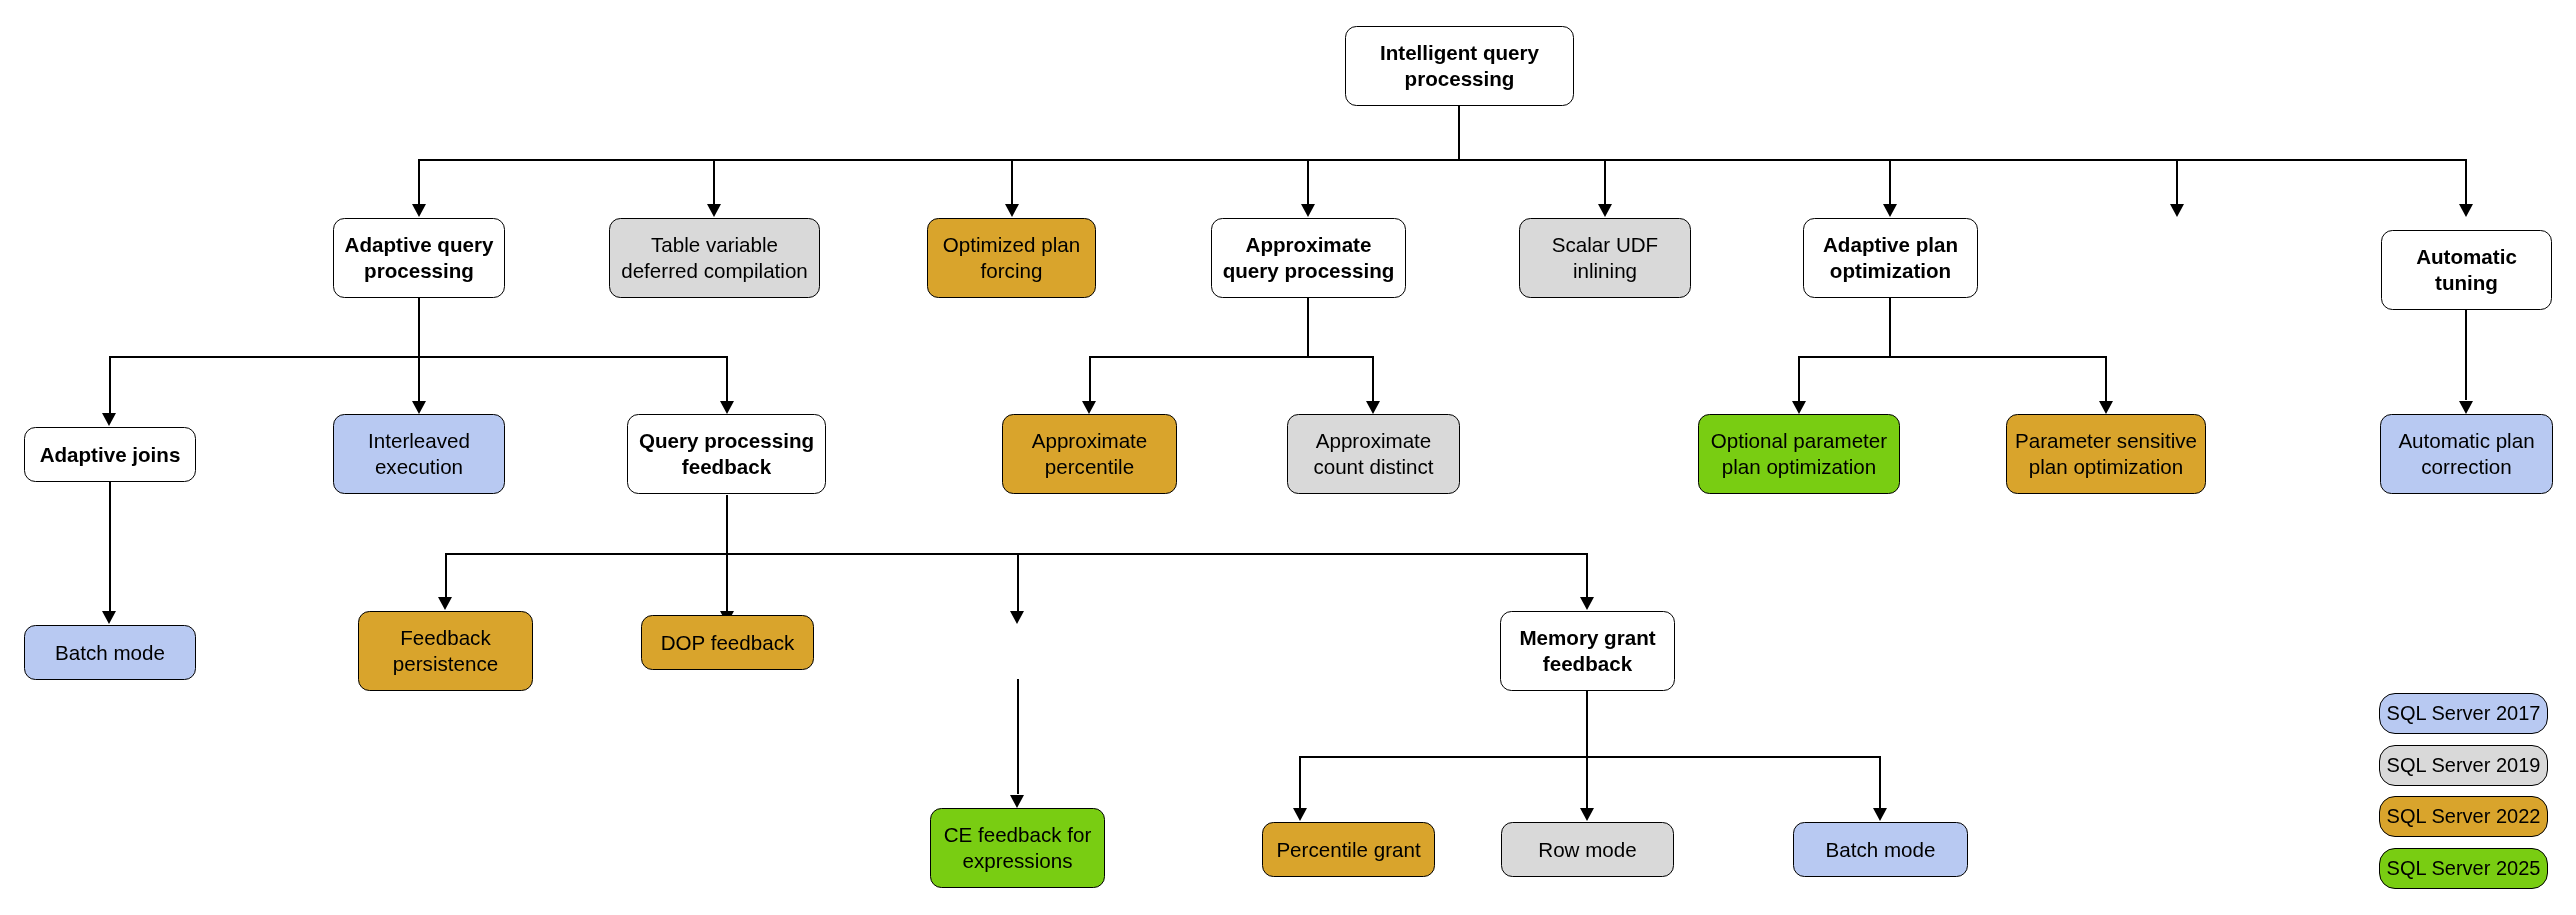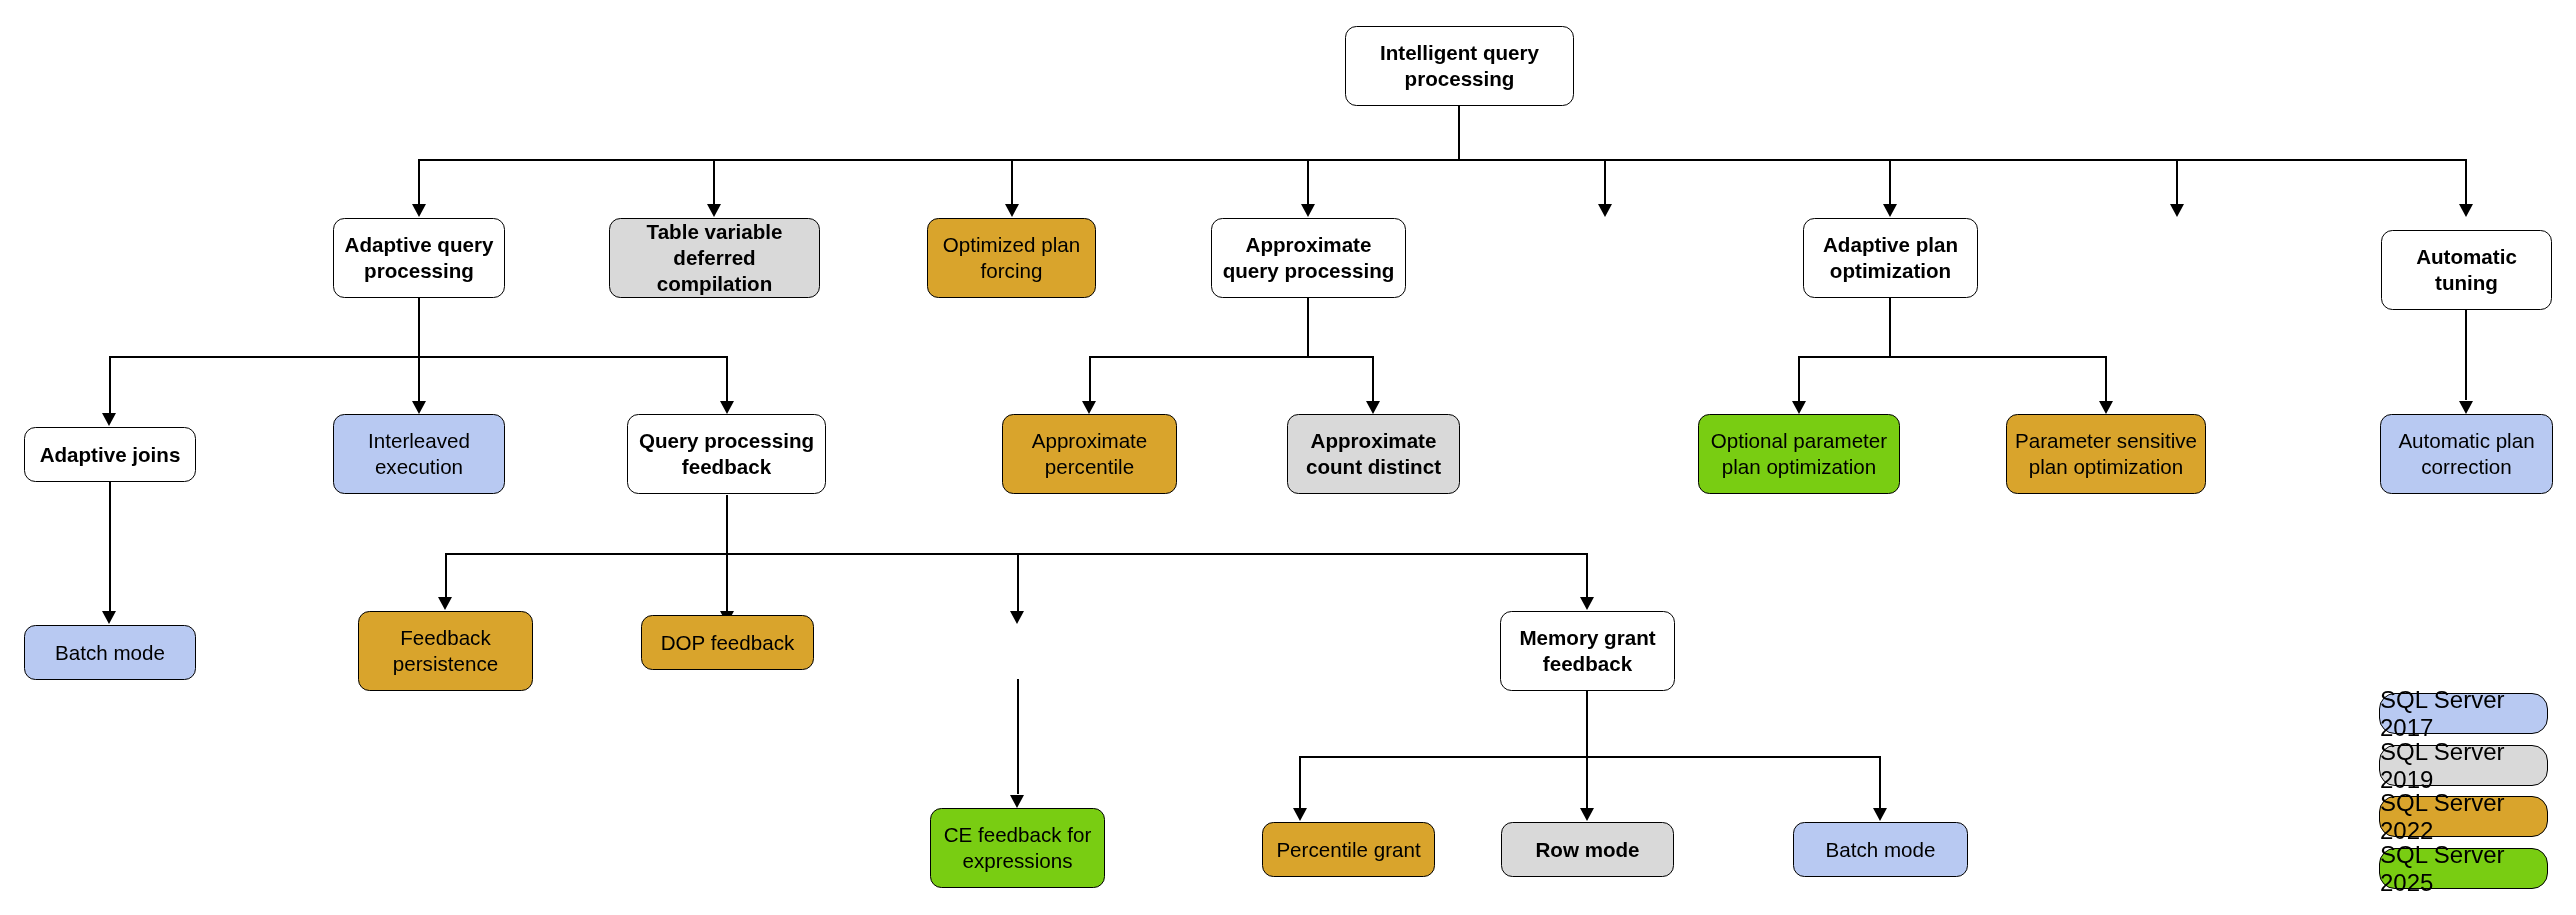--- a/index.html
+++ b/index.html
@@ -8,35 +8,35 @@
   #canvas{position:absolute;left:0;top:0;width:2154px;height:916px;}
 
   .node{position:absolute;display:flex;align-items:center;justify-content:center;
         text-align:center;border:1.7px solid #000;border-radius:11.4px;
         box-sizing:border-box;white-space:pre-line;font-size:20.6px;line-height:26px;
         padding:0 4.6px;}
   .two{height:80px;}
   .one{height:55px;}
   .bold{font-weight:bold;}
   .n-white{background:var(--node_white,#fff);}
-  .n-gray{background:var(--sql2019,#d9d9d9);font-weight:bold;}
+  .n-gray{background:var(--sql2019,#d9d9d9);}
   .n-blue{background:var(--sql2017,#b8c9f2);}
   .n-orange{background:var(--sql2022,#d9a42c);}
   .n-green{background:var(--sql2025,#79cd12);}
 
   .vl{position:absolute;width:1.7px;background:var(--line,#000);}
   .hl{position:absolute;height:1.7px;background:var(--line,#000);}
   .ar{position:absolute;width:0;height:0;
       border-left:7.4px solid transparent;border-right:7.4px solid transparent;
       border-top:13.7px solid var(--line,#000);}
 
   .legend-item{position:absolute;left:2379px;width:169px;height:41px;
         display:flex;align-items:center;justify-content:center;
         border:1.7px solid #000;border-radius:16px;box-sizing:border-box;
-        font-size:24px;}
+        font-size:20px;}
 </style>
 </head>
 <body>
 
 <div id="canvas">
 
   <div class="vl" style="left:1458px;top:106px;height:53px"></div>
   <div class="hl" style="left:419px;top:159px;width:2048px"></div>
 
   <div class="vl" style="left:418px;top:159px;height:46px"></div>
@@ -112,20 +112,22 @@
 processing</div>
 
   <div class="node two n-white bold" style="left:333px;top:218px;width:172px">Adaptive query
 processing</div>
   <div class="node two n-gray" style="left:609px;top:218px;width:211px">Table variable
 deferred compilation</div>
   <div class="node two n-orange" style="left:927px;top:218px;width:169px">Optimized plan
 forcing</div>
   <div class="node two n-white bold" style="left:1211px;top:218px;width:195px">Approximate
 query processing</div>
+  <div class="node two n-gray" style="left:1519px;top:218px;width:172px">Scalar UDF
+inlining</div>
   <div class="node two n-white bold" style="left:1803px;top:218px;width:175px">Adaptive plan
 optimization</div>
   <div class="node two n-white bold" style="left:2381px;top:230px;width:171px">Automatic
 tuning</div>
 
   <div class="node one n-white bold" style="left:24px;top:427px;width:172px">Adaptive joins</div>
   <div class="node two n-blue" style="left:333px;top:414px;width:172px">Interleaved
 execution</div>
   <div class="node two n-white bold" style="left:627px;top:414px;width:199px">Query processing
 feedback</div>

